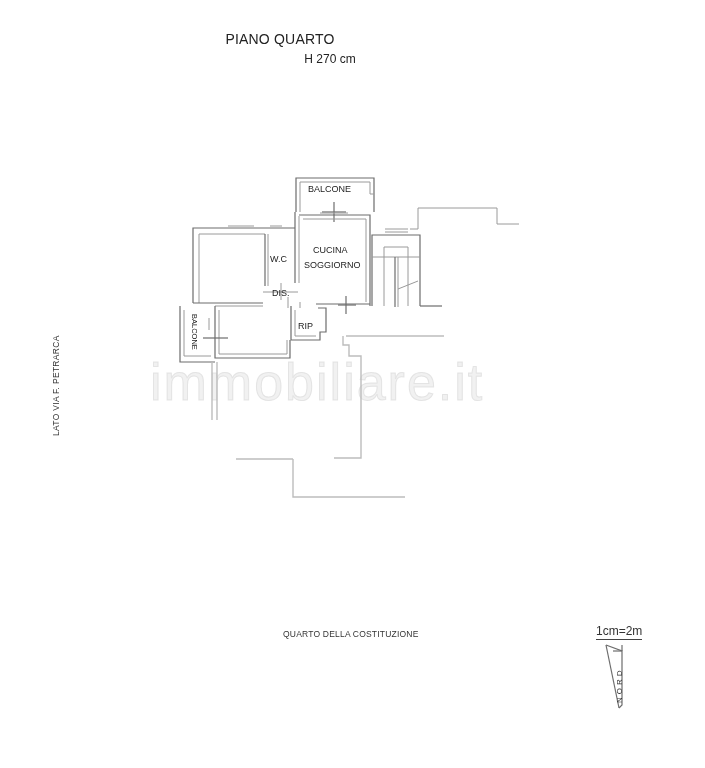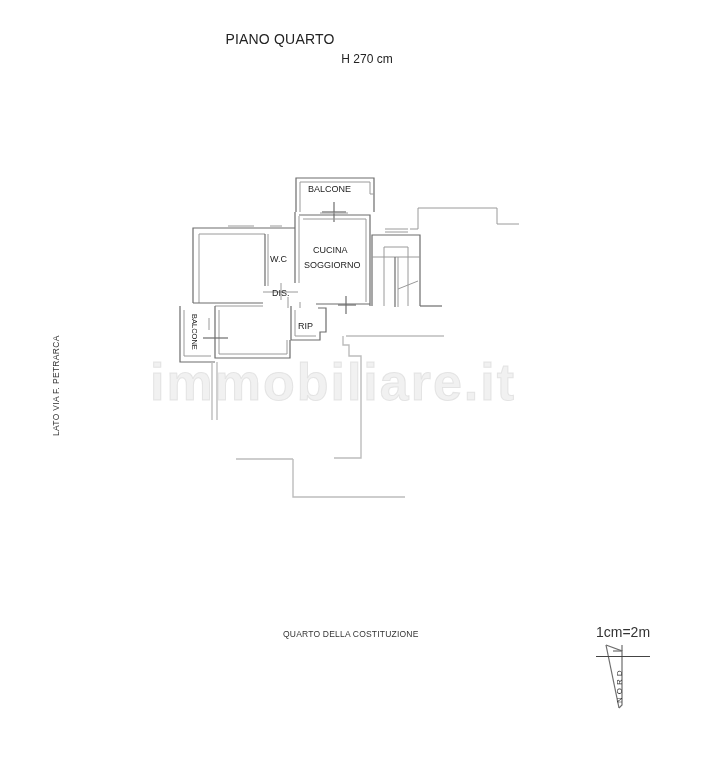--- a/index.html
+++ b/index.html
@@ -1,27 +1,27 @@
 <!DOCTYPE html>
 <html><head>
   <meta charset="utf-8">
   <style>
     html, body { margin: 0; padding: 0; background: #ffffff; }
     body { width: 705px; height: 768px; position: relative; overflow: hidden; font-family: "Liberation Sans", sans-serif; color: #1a1a1a; }
     .title { position: absolute; left: 0; width: 560px; top: 31px; text-align: center; font-size: 14px; letter-spacing: 0.2px; color: #222; }
-    .subtitle { position: absolute; left: 0; width: 660px; top: 52px; text-align: center; font-size: 12px; color: #222; padding-left: 37px; }
+    .subtitle { position: absolute; left: 0; width: 660px; top: 52px; text-align: center; font-size: 12px; color: #222; }
     svg.plan { position: absolute; left: 0; top: 0; }
     .wall { stroke: #6d6d6d; stroke-width: 1.2; fill: none; }
     .wall-thin { stroke: #9a9a9a; stroke-width: 1; fill: none; }
     .wall-light { stroke: #bdbdbd; stroke-width: 1.4; fill: none; }
     .room-label { font-family: "Liberation Sans", sans-serif; font-size: 9px; fill: #222; }
     .street-left { position: absolute; left: 51px; top: 436px; transform: rotate(-90deg); transform-origin: 0 0; font-size: 8.5px; color: #333; white-space: nowrap; letter-spacing: 0.3px; }
     .street-bottom { position: absolute; left: 283px; top: 629px; font-size: 8.5px; color: #333; letter-spacing: 0.2px; }
-    .scale { position: absolute; left: 596px; top: 624px; font-size: 14px; color: #333; border-bottom: 1px solid #444; padding-bottom: 16px; }
-    .watermark { position: absolute; left: 150px; top: 352px; font-size: 52px; font-weight: bold; color: rgba(230,230,230,0.55); letter-spacing: 2px; -webkit-text-stroke: 1px rgba(215,215,215,0.6); white-space: nowrap; }
+    .scale { position: absolute; left: 596px; top: 624px; font-size: 12px; color: #333; border-bottom: 1px solid #444; padding-bottom: 1px; }
+    .watermark { position: absolute; left: 150px; top: 352px; font-size: 52px; font-weight: normal; color: rgba(230,230,230,0.55); letter-spacing: 2px; -webkit-text-stroke: 1px rgba(215,215,215,0.6); white-space: nowrap; }
     .nord-label { position: absolute; left: 615px; top: 703px; transform: rotate(-90deg); transform-origin: 0 0; font-size: 8px; letter-spacing: 3px; color: #333; white-space: nowrap; }
   </style>
 </head>
 <body>
 
 <div class="title">PIANO QUARTO</div>
 <div class="subtitle">H 270 cm</div>
 
 <div class="watermark">immobiliare.it</div>
 

